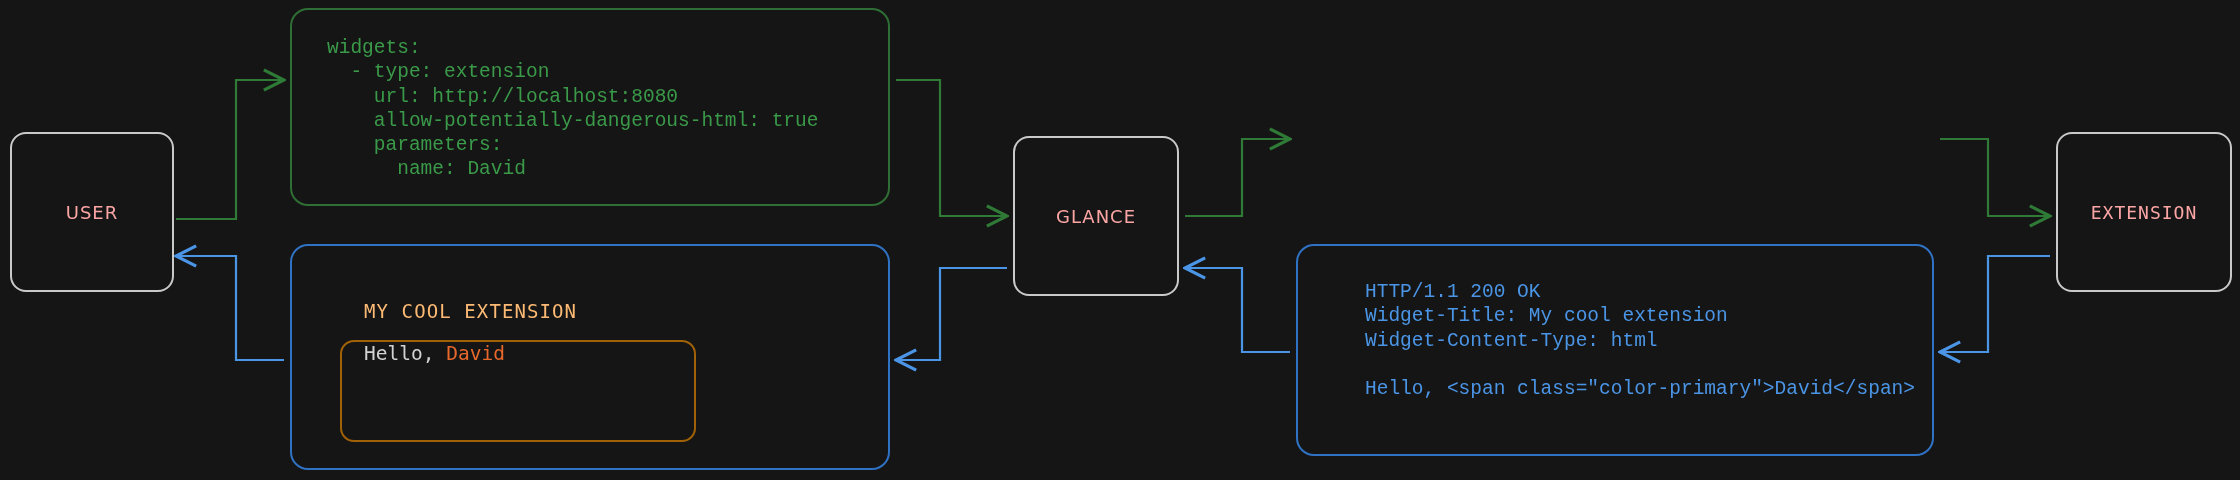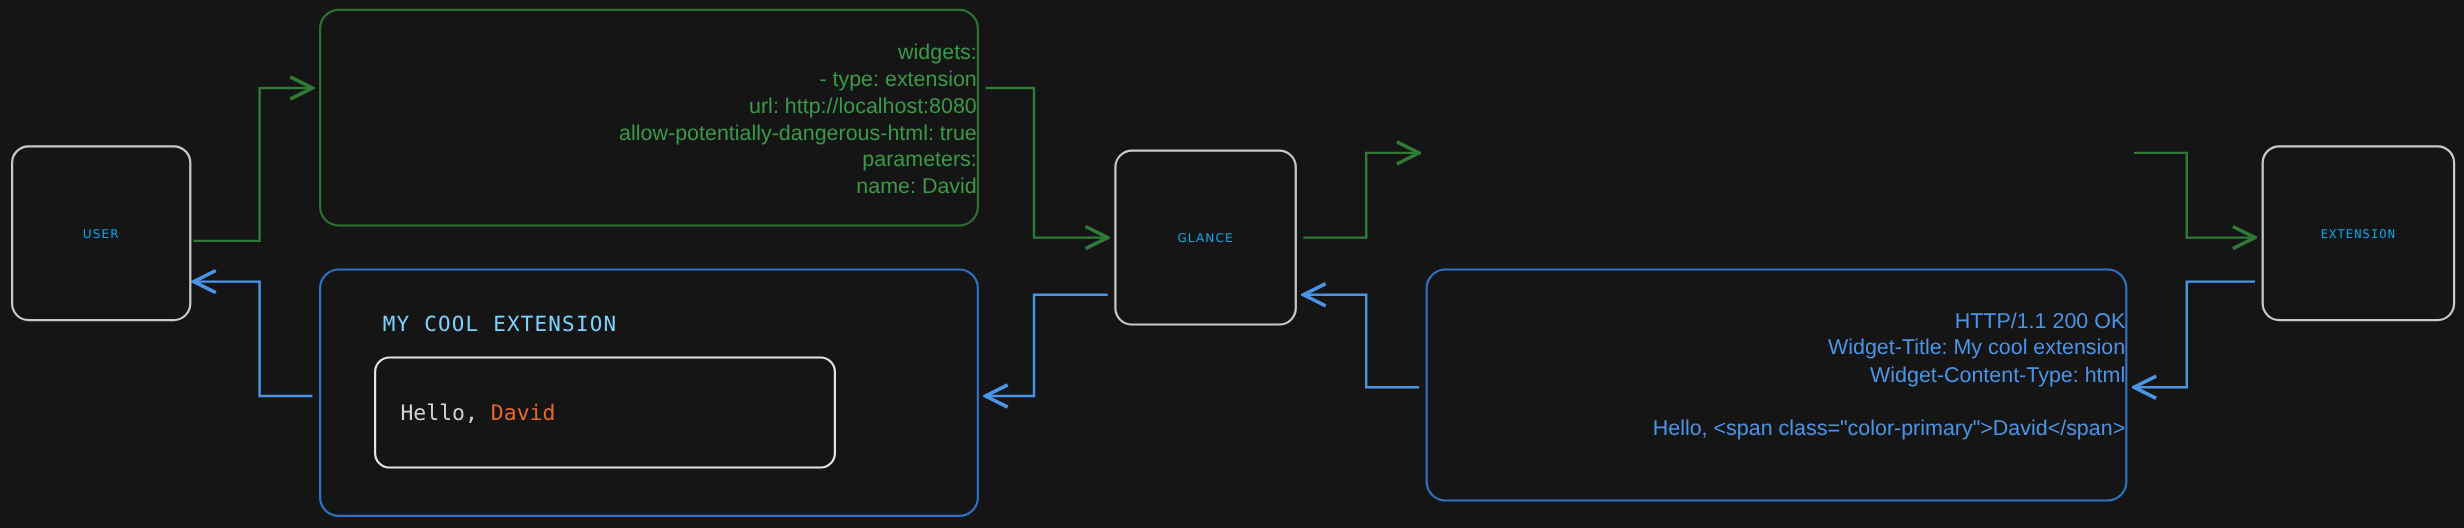--- a/index.html
+++ b/index.html
@@ -29,22 +29,22 @@
     box-sizing: border-box;
     border: 2px solid #c9c9c9;
     border-radius: 16px;
     background: #151515;
     display: flex;
     align-items: center;
     justify-content: center;
     z-index: 3;
   }
   .node-label {
-    color: #0ea5e9;
-    font-size: 11px;
+    color: #fca5a5;
+    font-size: 18px;
     letter-spacing: 1px;
     white-space: nowrap;
   }
   .node-label.sans { font-family: "DejaVu Sans", sans-serif; }
   .node-label.mono { font-family: "DejaVu Sans Mono", monospace; }
 
   #node-user      { left: 10px;   top: 132px; width: 164px; height: 160px; }
   #node-glance    { left: 1013px; top: 136px; width: 166px; height: 160px; }
   #node-extension { left: 2056px; top: 132px; width: 176px; height: 160px; }
 
@@ -54,58 +54,57 @@
     box-sizing: border-box;
     border-radius: 18px;
     background: #151515;
     z-index: 3;
   }
   .panel-green { border: 2px solid #2f6e34; }
   .panel-blue  { border: 2px solid #2f72c4; }
 
   .code {
     margin: 0;
-    font-family: Liberation Sans, sans-serif;
+    font-family: Liberation Mono, monospace;
     font-size: 19.5px;
     line-height: 24.3px;
     white-space: pre;
-    text-align: right;
   }
   .code-green { color: #3a9a49; }
   .code-blue  { color: #4b95e6; }
 
   #panel-yaml     { left: 290px;  top: 8px;   width: 600px;  height: 198px; }
   #panel-yaml .code  { padding: 26px 0 0 35px; }
 
   #panel-request  { left: 1296px; top: 88px;  width: 638px;  height: 102px; }
   #panel-request .code { padding: 38px 0 0 45px; }
 
   #panel-response { left: 1296px; top: 244px; width: 638px;  height: 212px; }
   #panel-response .code { padding: 34px 0 0 67px; }
 
   
   #panel-widget { left: 290px; top: 244px; width: 600px; height: 226px; }
   .widget-title {
-    margin: 0;
+    margin: 16px;
     padding: 38px 0 0 56px;
-    color: #7dd3fc;
+    color: #fdba74;
     font-family: "DejaVu Sans Mono", monospace;
     font-size: 19px;
     letter-spacing: 1.1px;
     white-space: nowrap;
   }
   .widget-card {
     box-sizing: border-box;
     margin: 18px 0 0 48px;
-    width: 420px;
+    width: 356px;
     height: 102px;
-    border: 2px solid #e5e5e5;
+    border: 2px solid #a16207;
     border-radius: 14px;
     display: flex;
-    align-items: center;
+    align-items: flex-start;
   }
   .widget-card-text {
     padding-left: 22px;
     font-family: "DejaVu Sans Mono", monospace;
     font-size: 19.5px;
     color: #d2d2d2;
     white-space: pre;
   }
   .accent-name { color: #e8682c; }
 </style>

